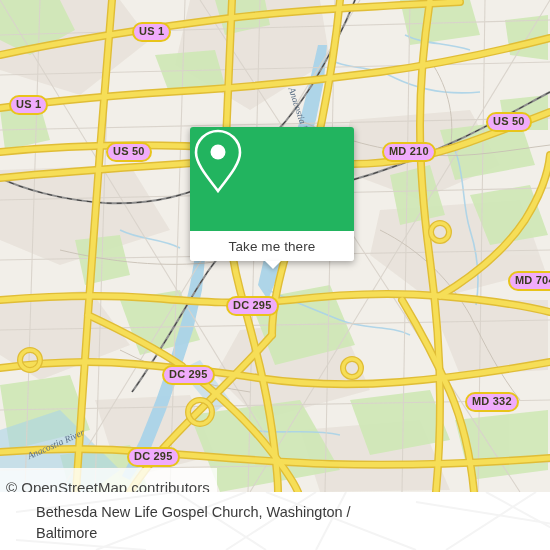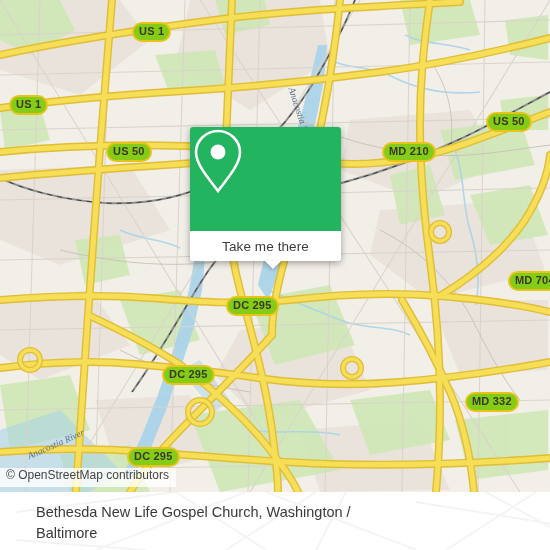--- a/index.html
+++ b/index.html
@@ -14,21 +14,21 @@
   .map{
     position:absolute;left:0;top:0;width:550px;height:492px;
     background:#f2efe9;
     overflow:hidden;
   }
   .map svg{position:absolute;left:0;top:0;}
 
   
   .shield{
     position:absolute;
-    background:#84cc16;
+    background:#f0abfc;
     border:2px solid #e8c41a;
     border-radius:10px;
     color:#3a3a20;
     font-size:11px;
     font-weight:bold;
     line-height:13px;
     padding:1px 5px 2px 5px;
     letter-spacing:.2px;
     white-space:nowrap;
     font-family:"Liberation Sans", sans-serif;
@@ -48,21 +48,21 @@
     color:#5a6f86;
     font-size:9.5px;
     white-space:nowrap;
     font-style:italic;
     font-family:"Liberation Serif", serif;
   }
 
   
   .card{
     position:absolute;
-    left:190px;top:127px;width:151px;
+    left:190px;top:127px;width:164px;
     border-radius:3px;
     box-shadow:0 2px 7px rgba(0,0,0,.35);
     overflow:visible;
   }
   .card-head{
     height:104px;
     background:#22b45f;
     border-radius:3px 3px 0 0;
     display:flex;align-items:center;justify-content:center;
   }
@@ -84,23 +84,23 @@
     border-right:8px solid transparent;
     border-top:8px solid #ffffff;
     filter:drop-shadow(0 2px 2px rgba(0,0,0,.18));
   }
 
   
   .attrib{
     position:absolute;left:0;top:468px;
     background:rgba(255,255,255,.80);
     color:#444;
-    font-size:12px;
+    font-size:15px;
     line-height:14px;
-    padding:0 7px 5px 6px;
+    padding:13px 7px 5px 6px;
     white-space:nowrap;
   }
 
   
   .footer{
     position:absolute;left:16px;top:492px;width:550px;height:66px;
     background:#ffffff;
     overflow:hidden;
     border-radius:8px;
   }

